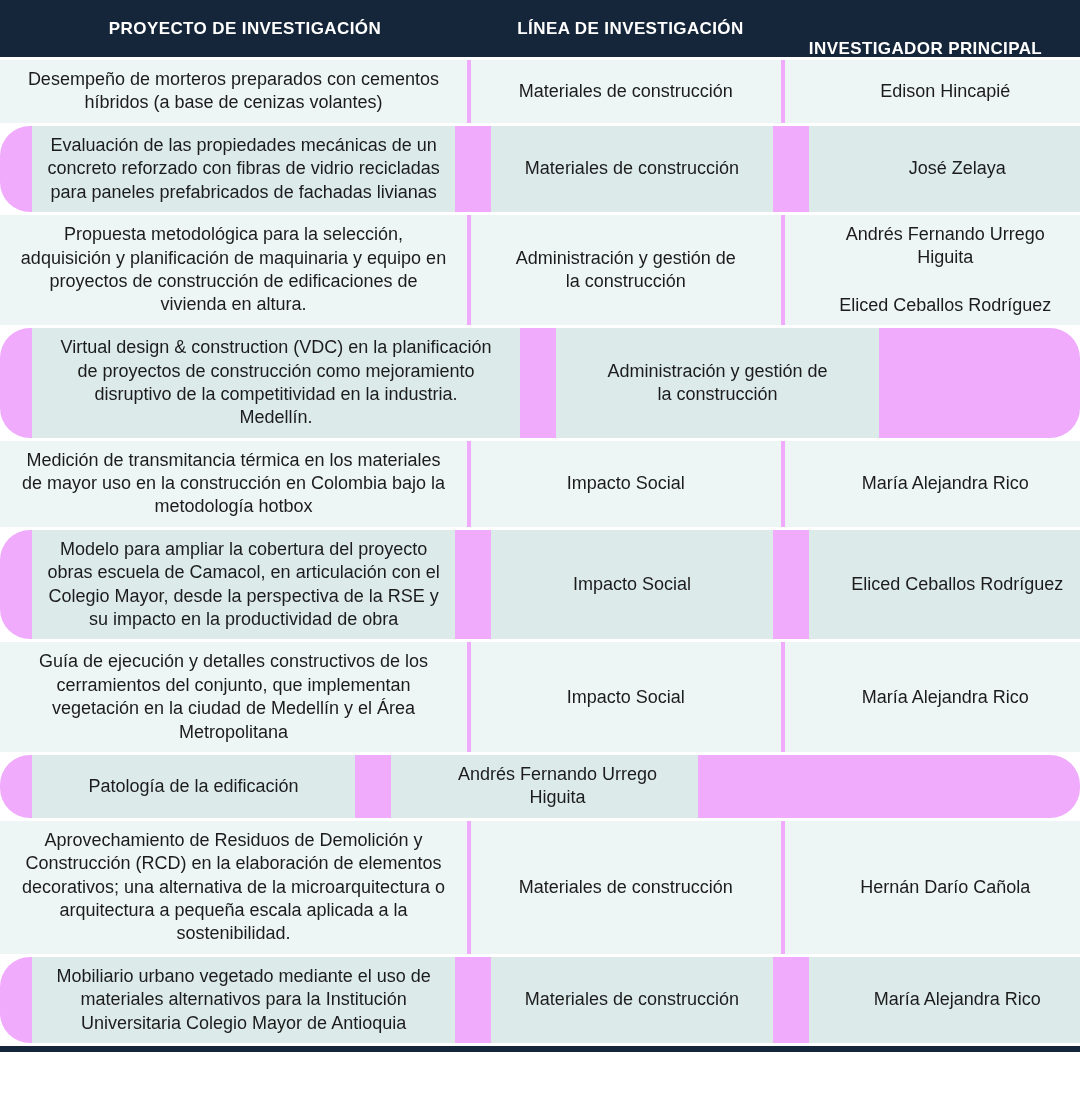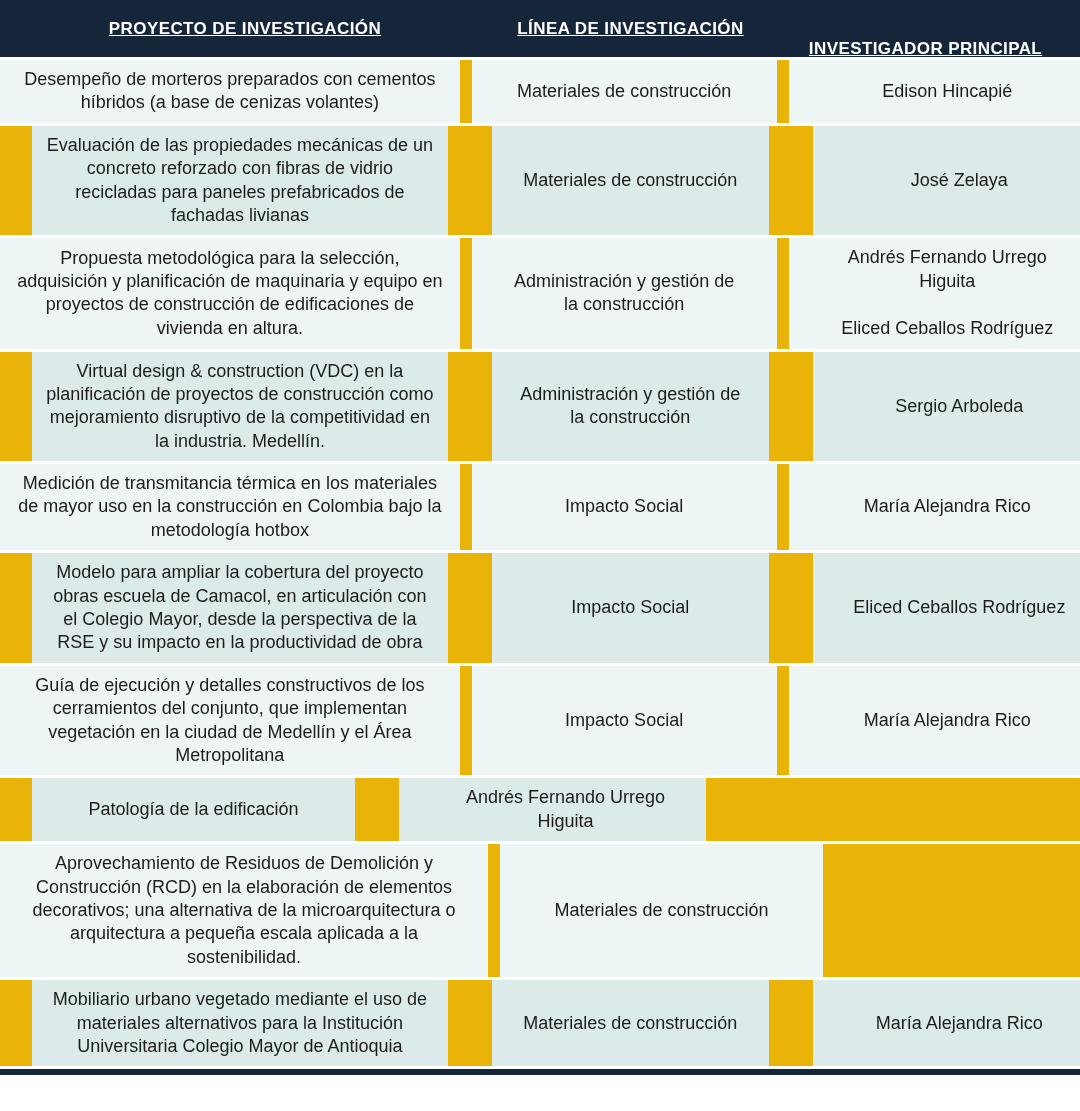--- a/index.html
+++ b/index.html
@@ -25,33 +25,33 @@
   .header-cell {
     display: flex;
     align-items: center;
     justify-content: center;
     text-align: center;
     font-weight: 700;
     font-size: 17px;
     letter-spacing: 0.4px;
     box-sizing: border-box;
     padding: 0 8px;
-    text-decoration: underline;
   }
   .hc-1 { width: 490px; }
   .hc-2 { width: 281px; }
   .hc-3 { width: 309px; margin-top: 40px; }
 
   
   .table-body { display: flex; flex-direction: column; }
   .row {
     display: flex;
-    gap: 12px;
+    gap: 4px;
     margin-top: 3px;
-    background: #eab308;
+    background: #f0abfc;
+    border-radius: 30px;
   }
   .cell {
     box-sizing: border-box;
     display: flex;
     flex-direction: column;
     align-items: center;
     justify-content: center;
     text-align: center;
     font-size: 18px;
     line-height: 1.3;
@@ -124,23 +124,20 @@
         </div>
   </div>
 
   <div class="row dark">
     <div class="cell cell-project">
       <div class="txt">Virtual design &amp; construction (VDC) en la planificación de proyectos de construcción como mejoramiento disruptivo de la competitividad en la industria. Medellín.</div>
     </div>
     <div class="cell cell-linea">
       <div class="txt">Administración y gestión de la construcción</div>
     </div>
-    <div class="cell cell-inv">
-          <div class="inv-name">Sergio Arboleda</div>
-        </div>
   </div>
 
   <div class="row light">
     <div class="cell cell-project">
       <div class="txt">Medición de transmitancia térmica en los materiales de mayor uso en la construcción en Colombia bajo la metodología hotbox</div>
     </div>
     <div class="cell cell-linea">
       <div class="txt">Impacto Social</div>
     </div>
     <div class="cell cell-inv">
@@ -181,20 +178,23 @@
         </div>
   </div>
 
   <div class="row light">
     <div class="cell cell-project">
       <div class="txt">Aprovechamiento de Residuos de Demolición y Construcción (RCD) en la elaboración de elementos decorativos; una alternativa de la microarquitectura o arquitectura a pequeña escala aplicada a la sostenibilidad.</div>
     </div>
     <div class="cell cell-linea">
       <div class="txt">Materiales de construcción</div>
     </div>
+    <div class="cell cell-inv">
+          <div class="inv-name">Hernán Darío Cañola</div>
+        </div>
   </div>
 
   <div class="row dark">
     <div class="cell cell-project">
       <div class="txt">Mobiliario urbano vegetado mediante el uso de materiales alternativos para la Institución Universitaria Colegio Mayor de Antioquia</div>
     </div>
     <div class="cell cell-linea">
       <div class="txt">Materiales de construcción</div>
     </div>
     <div class="cell cell-inv">

